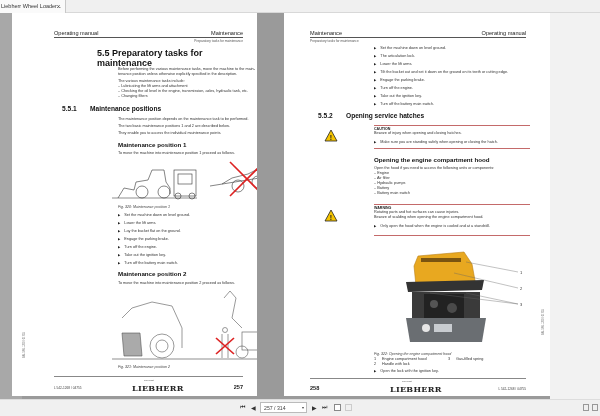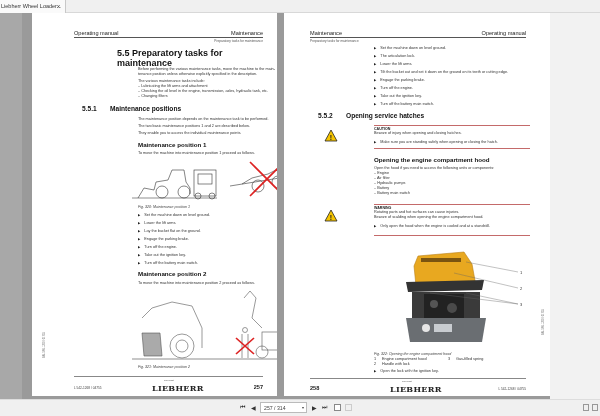--- a/index.html
+++ b/index.html
@@ -3,21 +3,21 @@
 <meta charset="utf-8">
 <style>
 *{box-sizing:border-box;margin:0;padding:0}
 html,body{width:600px;height:416px;overflow:hidden;background:#f0f0f0;font-family:"Liberation Sans",sans-serif}
 #tabbar{position:absolute;left:0;top:0;width:600px;height:13px;background:#f0f0f0;border-bottom:1px solid #d8d8d8}
 #tab{position:absolute;left:0;top:0;height:13px;width:66px;background:#fafafa;border-right:1px solid #c8c8c8;font-size:5.5px;color:#333;line-height:13px;padding-left:1px;white-space:nowrap}
 #tab .x{position:absolute;left:57px;top:0;font-size:6px;color:#333}
 #viewer{position:absolute;left:0;top:13px;width:600px;height:386px;background:#9a9a9a}
 #lgutter{position:absolute;left:0;top:0;width:22px;height:386px;background:#a8a8a8}
 .page{position:absolute;top:0;height:383px;background:#fff;overflow:hidden}
-#p1{left:32px;width:245px}
+#p1{left:12px;width:245px}
 #p2{left:284px;width:266px}
 #rgap{position:absolute;left:550px;top:0;width:50px;height:386px;background:#f2f2f2}
 .hdr{position:absolute;font-size:5.6px;color:#222}
 .rule{position:absolute;height:1px;background:#555}
 .sub{position:absolute;font-size:3.2px;color:#555}
 .h1{position:absolute;font-size:9px;font-weight:bold;color:#111}
 .h2{position:absolute;font-size:6.6px;font-weight:bold;color:#111}
 .h3{position:absolute;font-size:6.2px;font-weight:bold;color:#111}
 .t{position:absolute;font-size:3.8px;color:#333;line-height:5.4px;white-space:nowrap}
 .b{position:absolute;font-size:3.8px;color:#333;white-space:nowrap}

